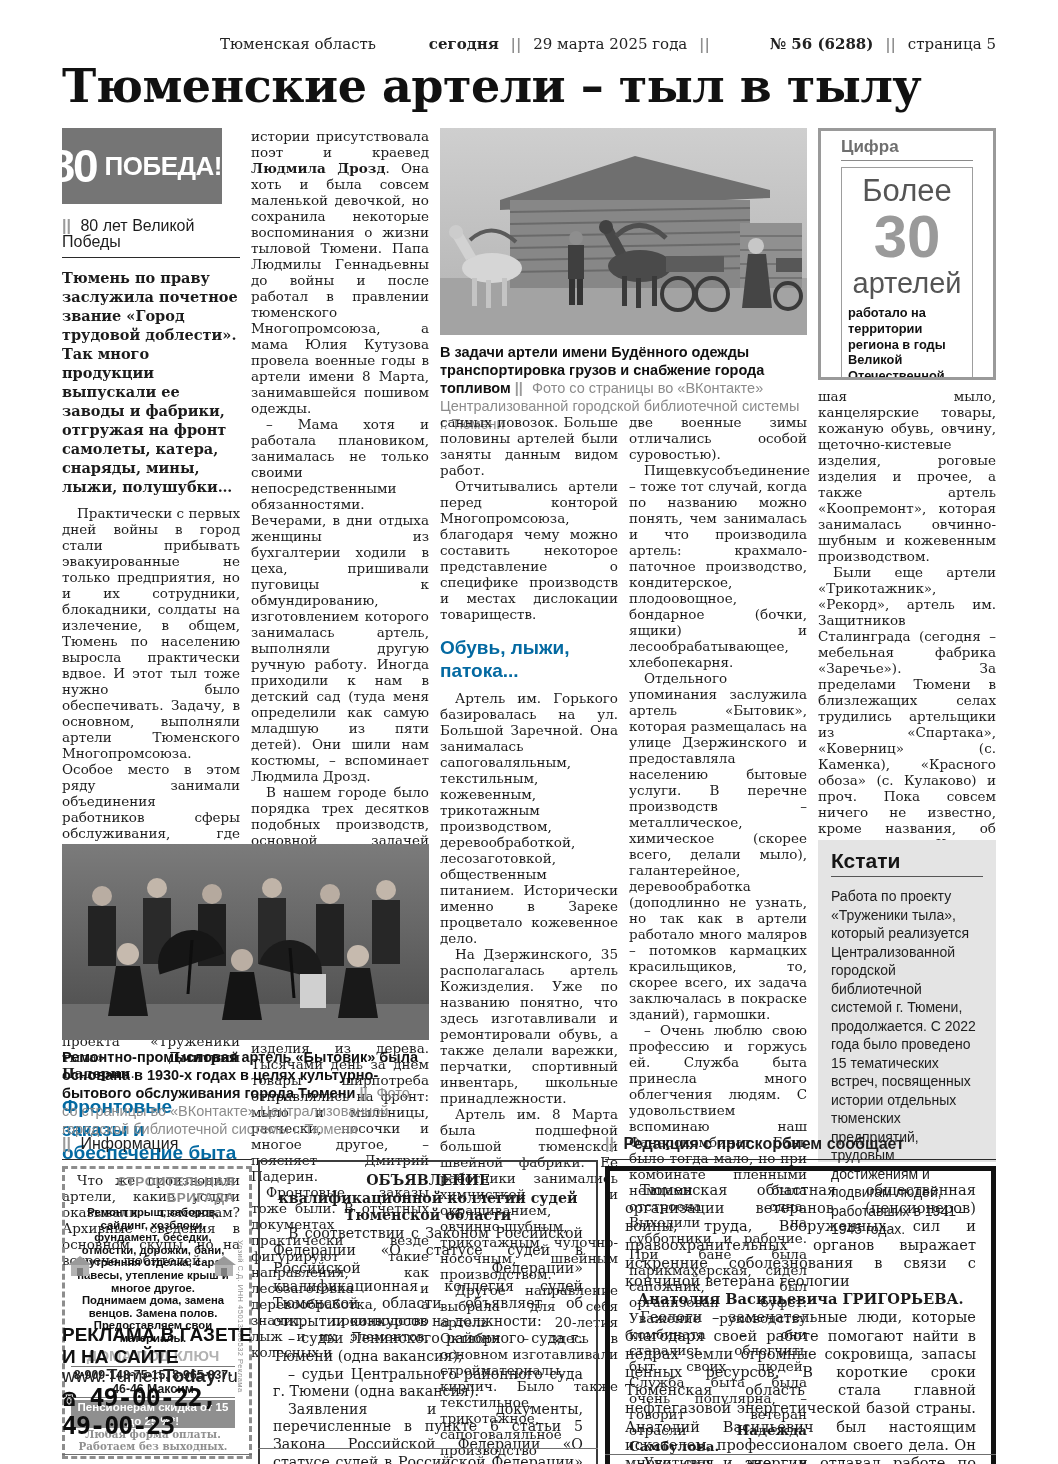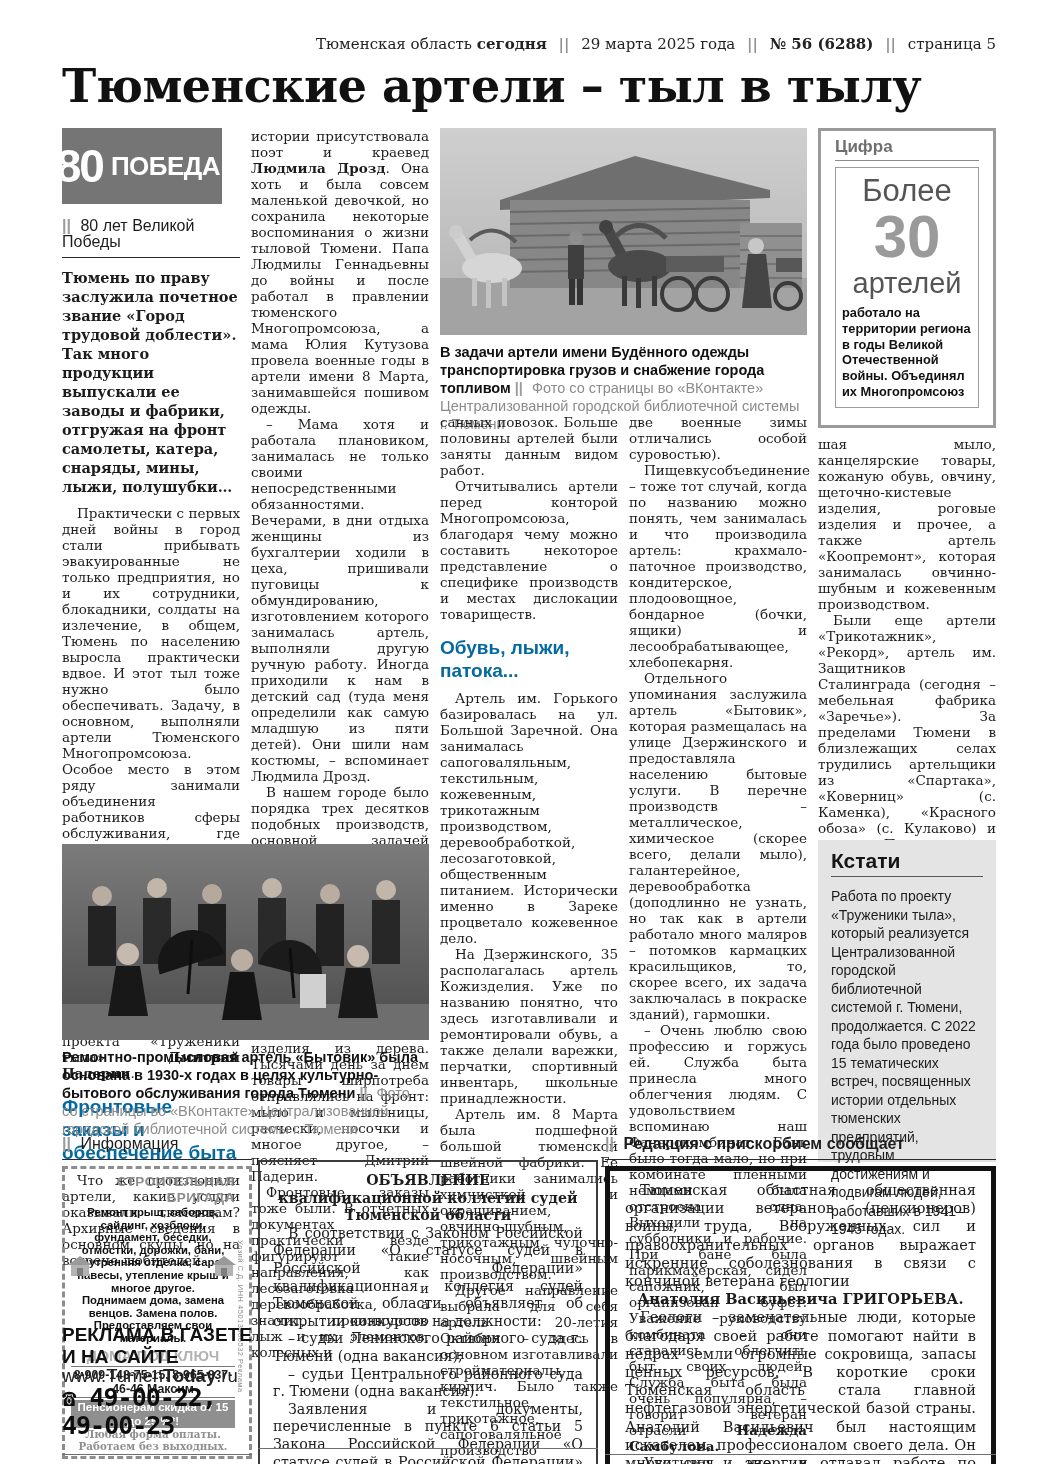--- a/index.html
+++ b/index.html
@@ -6,51 +6,51 @@
   body { background:#dddddd; }
   .page {
     position:relative; width:1058px; height:1464px; margin:0 auto;
     background:#ffffff; color:#1c1c1c; overflow:hidden;
     font-family:"DejaVu Serif", serif; font-size:13.5px; line-height:16px;
   }
   
   .masthead { position:absolute; top:36px; left:62px; width:934px; text-align:right;
     font-size:15px; color:#222; }
   .masthead .sep { color:#8f8f8f; font-weight:bold; padding:0 7px; }
-  .masthead b { font-weight:bold; }
+  .masthead b { font-weight:bold;margin-left:48px; }
   .headline { position:absolute; top:60px; left:62px; width:934px;
     font-family:"DejaVu Serif", serif; font-size:46px; line-height:52px;
     font-weight:bold; letter-spacing:-0.5px; color:#111; }
 
   
   .main { position:absolute; top:128px; left:62px; width:934px; height:1034px; }
   .main > div { position:absolute; }
   .colw { width:178px; }
   .p { text-align:justify; text-indent:15px; }
   .p.ni { text-indent:0; }
   .lede { font-weight:bold; font-size:14.5px; line-height:19px; margin-top:10px; }
   .subhead { font-family:"Liberation Sans", sans-serif; font-weight:bold;
     font-size:19px; line-height:23px; margin:14px 0 8px; color:#0369a1; }
   .rubric { font-family:"Liberation Sans", sans-serif; font-size:16px;
     padding-bottom:7px; border-bottom:1.5px solid #2a2a2a; margin-top:14px; }
   .rubric .sep, .cap .sep { color:#9a9a9a; font-weight:bold; padding-right:5px; }
   .badge { width:160px; height:76px; background:#757575; color:#fff;
-    display:flex; align-items:center; justify-content:center; gap:8px;
+    display:flex; align-items:center; justify-content:flex-end; gap:8px;
     font-family:"Liberation Sans", sans-serif; font-weight:bold; }
   .badge .n { font-size:46px; letter-spacing:-2px; }
   .badge .t { font-size:26px; letter-spacing:-0.5px; }
   .cap { font-family:"Liberation Sans", sans-serif; font-size:14.5px;
     line-height:18px; margin-top:8px; }
   .cap b { color:#111; }
   .cap .credit { color:#8b8b8b; }
   .photo-frame { width:367px; overflow:hidden; background:#bdbdbd; }
 
   
-  .digitbox { border:3px solid #9a9a9a; padding:8px 14px;
-    font-family:"Liberation Sans", sans-serif; height:300px; overflow:hidden; }
+  .digitbox { border:3px solid #9a9a9a; padding:8px 20px;
+    font-family:"Liberation Sans", sans-serif; height:252px; overflow:hidden; }
   .digitbox .hdr { font-size:17px; font-weight:bold; color:#6f6f6f; }
   .digitbox .hr { border-bottom:1px solid #8a8a8a; margin:5px 0 6px; }
   .digitbox .inner { border:1px solid #9d9d9d; padding:6px 6px 7px; }
   .digitbox .l1 { font-size:31px; color:#555; text-align:center; line-height:34px; }
   .digitbox .num { font-size:60px; font-weight:bold; color:#9a9a9a;
     text-align:center; line-height:58px; }
   .digitbox .l2 { font-size:29px; color:#555; text-align:center; line-height:34px; }
   .digitbox .txt { font-size:12.8px; line-height:15.8px; font-weight:bold;
     color:#111; margin-top:5px; }
 

